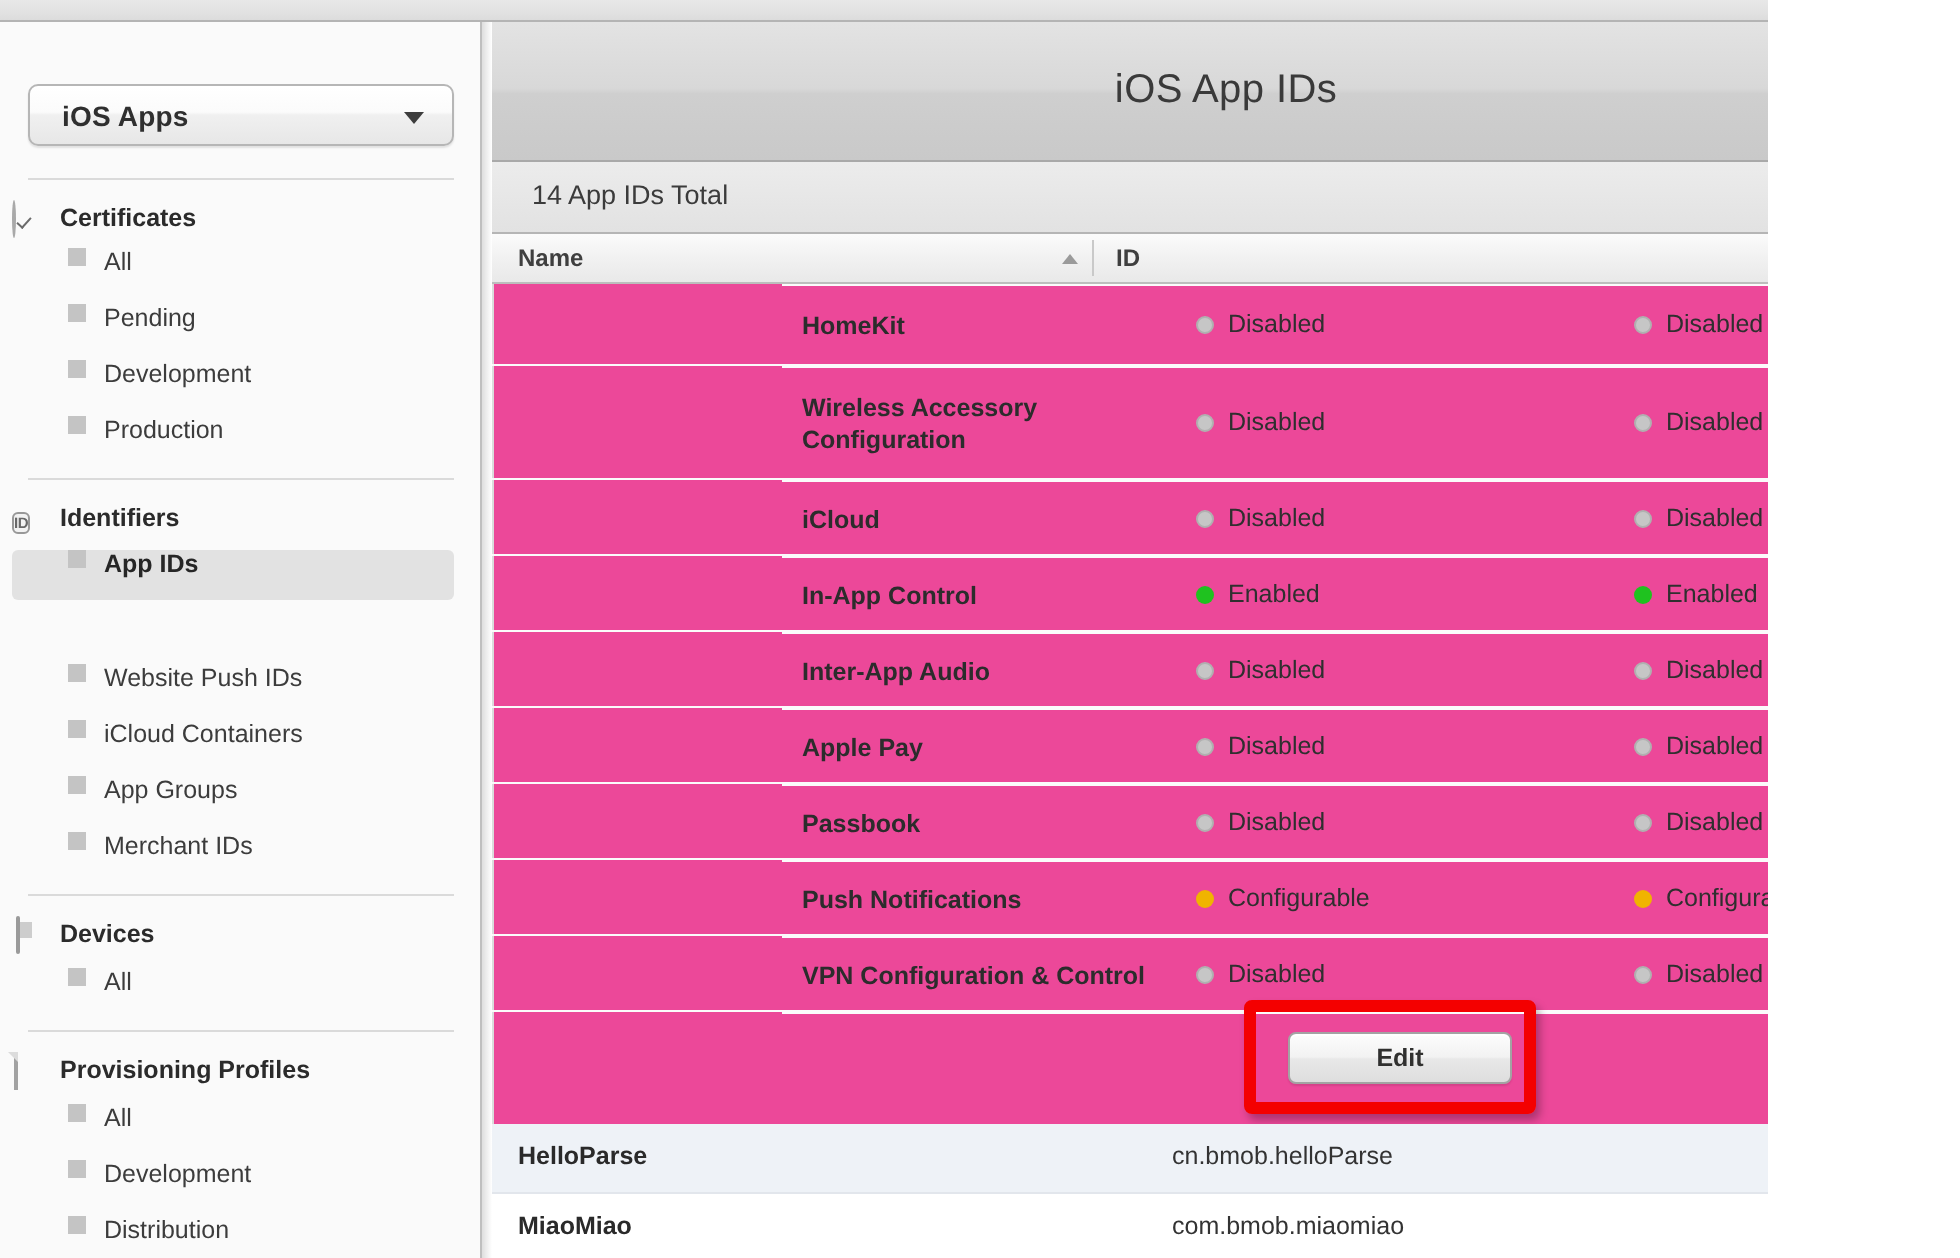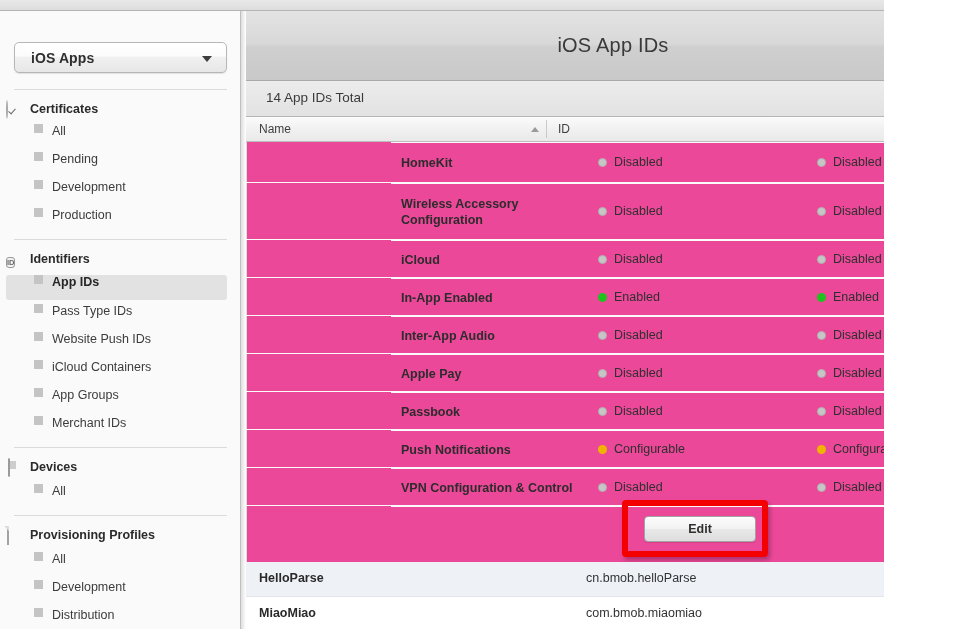--- a/index.html
+++ b/index.html
@@ -297,21 +297,21 @@
     left: 0; top: 106px;
     width: 734px; height: 25px;
     background: linear-gradient(to bottom, #fbfbfb 0%, #f1f1f1 50%, #e9e9e9 100%);
     border-bottom: 1px solid #bdbdbd;
     box-sizing: border-box;
   }
   .colhead .ch {
     position: absolute;
     top: 5px;
     font-size: 12px;
-    font-weight: normal;
+    font-weight: bold;
     color: #3f3f3f;
   }
   .colhead .ch.name { left: 13px; }
   .colhead .ch.id { left: 312px; }
   .colhead .sep {
     position: absolute;
     left: 300px; top: 3px;
     width: 1px; height: 18px;
     background: #c9c9c9;
   }
@@ -499,24 +499,20 @@
     <div class="sb-divider" style="top:228px;"></div>
 
     <div class="sb-group" style="top:238px;">
       <span class="gi"><span class="icon-id">ID</span></span>
       <span class="gtxt">Identifiers</span>
     </div>
     <div class="sb-item selected" style="top:264px;">
       <span class="bullet"></span>
       <span class="itxt">App IDs</span>
     </div>
-    <div class="sb-item" style="top:293px;">
-      <span class="bullet"></span>
-      <span class="itxt">Pass Type IDs</span>
-    </div>
     <div class="sb-item" style="top:321px;">
       <span class="bullet"></span>
       <span class="itxt">Website Push IDs</span>
     </div>
     <div class="sb-item" style="top:349px;">
       <span class="bullet"></span>
       <span class="itxt">iCloud Containers</span>
     </div>
     <div class="sb-item" style="top:377px;">
       <span class="bullet"></span>
@@ -623,21 +619,21 @@
           <span class="stxt">Disabled</span>
         </span>
         <span class="srv-cell c2" style="top:11px;">
           <span class="dot disabled"></span>
           <span class="stxt">Disabled</span>
         </span>
       </div>
       <div class="row-line-top" style="top:136px;"></div>
 
       <div class="srv-row" style="top:137px; height:37px;">
-        <span class="sname" style="top:11px;">In-App Enabled</span>
+        <span class="sname" style="top:11px;">In-App Control</span>
         <span class="srv-cell c1" style="top:11px;">
           <span class="dot enabled"></span>
           <span class="stxt">Enabled</span>
         </span>
         <span class="srv-cell c2" style="top:11px;">
           <span class="dot enabled"></span>
           <span class="stxt">Enabled</span>
         </span>
       </div>
       <div class="row-line-top" style="top:174px;"></div>

